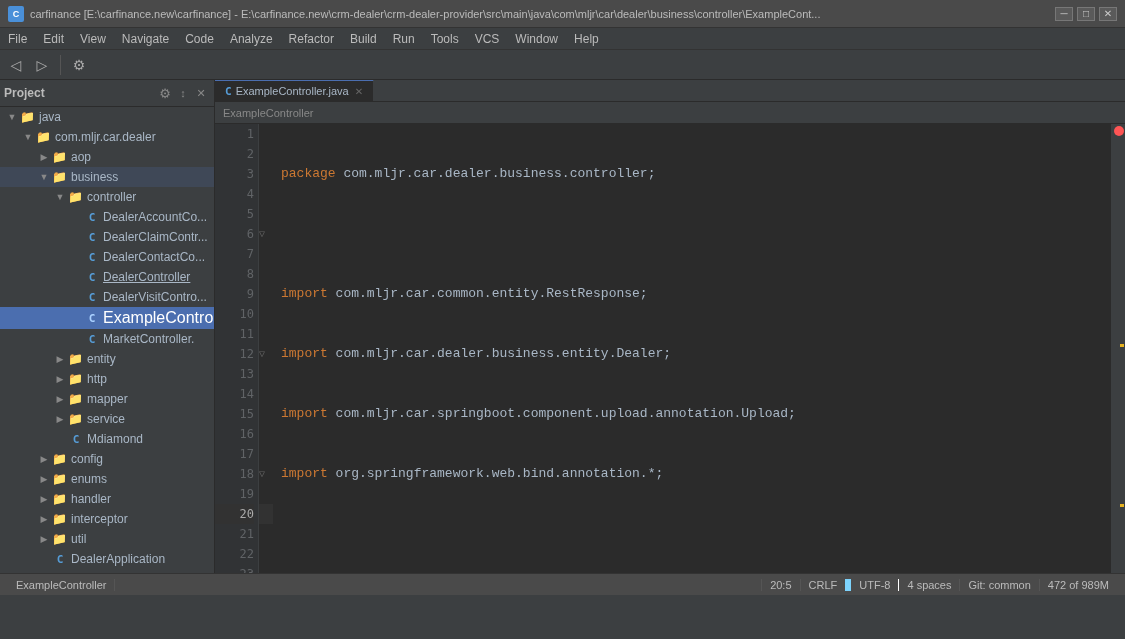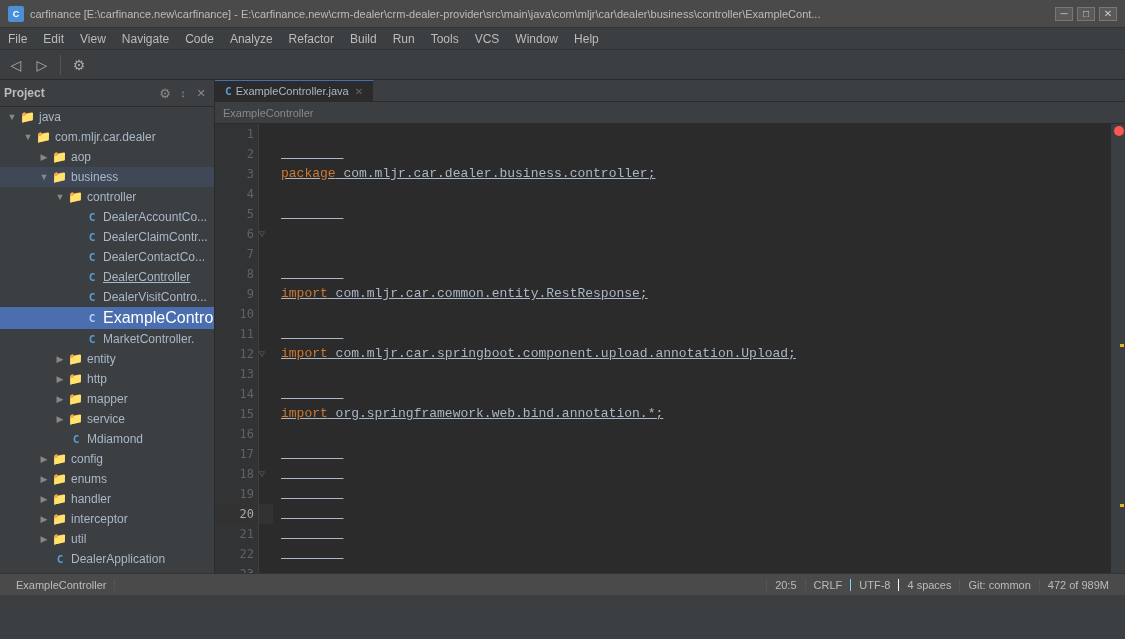--- a/index.html
+++ b/index.html
@@ -115,21 +115,20 @@
       background: #2b2b2b;
       overflow: auto;
       position: relative;
     }
     .line-num { font-size: 12px; height: 20px; line-height: 20px; }
 
     #code-content {
       flex: 1;
       padding: 0 8px;
       color: #a9b7c6;
-      text-decoration: underline;
     }
     .code-line { height: 20px; line-height: 20px; white-space: pre; }
 
     
     .kw { color: #cc7832; font-weight: normal; }
 
     
     #status-bar {
       background: #4a4a4a;
       height: 22px;
@@ -430,20 +429,21 @@
         <div style="height:20px;"></div>
         <div style="height:20px;"></div>
         <div style="height:20px;"></div>
 
       </div>
 
       <div id="code-content" style="flex:1;padding:0 8px;font-family:Consolas,'Courier New',monospace;font-size:13px;line-height:20px;color:#a9b7c6;white-space:pre;overflow:visible;">
         <div class="code-line"><span class="kw">package</span> com.mljr.car.dealer.business.controller;</div>
         <div class="code-line"></div>
         <div class="code-line"><span class="kw">import</span> com.mljr.car.common.entity.RestResponse;</div>
+        <div class="code-line"><span class="kw">import</span> com.mljr.car.dealer.business.entity.Dealer;</div>
         <div class="code-line"><span class="kw">import</span> com.mljr.car.springboot.component.upload.annotation.Upload;</div>
         <div class="code-line"><span class="kw">import</span> org.springframework.web.bind.annotation.*;</div>
         
         
         
         
         
         
         
         
@@ -474,17 +474,17 @@
       </div>
     </div>
   </div>
 </div>
 
 <div id="status-bar" style="background:#4a4a4a;height:22px;display:flex;align-items:center;padding:0 8px;gap:0;border-top:1px solid #333;font-size:11px;color:#bbb;">
   <span style="padding:0 8px;border-right:1px solid #555;">ExampleController</span>
   <span style="flex:1;"></span>
   <span style="padding:0 8px;cursor:pointer;border-left:1px solid #555;">20:5</span>
   <span style="padding:0 8px;cursor:pointer;border-left:1px solid #555;">CRLF</span>
-  <span style="padding:0 8px;cursor:pointer;border-left:1px solid #7dd3fc;">UTF-8</span>
+  <span style="padding:0 8px;cursor:pointer;border-left:6px solid #7dd3fc;">UTF-8</span>
   <span style="padding:0 8px;cursor:pointer;border-left:1px solid #ffffff;">4 spaces</span>
   <span style="padding:0 8px;cursor:pointer;border-left:1px solid #555;">Git: common</span>
   <span style="padding:0 8px;cursor:pointer;border-left:1px solid #555;">472 of 989M</span>
 </div>
 
 </body></html>

